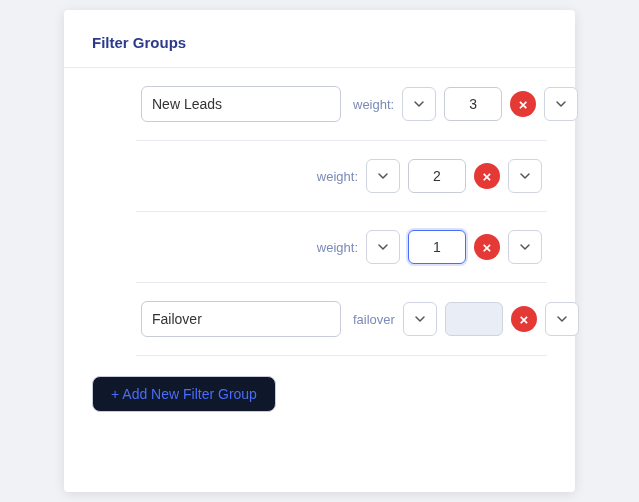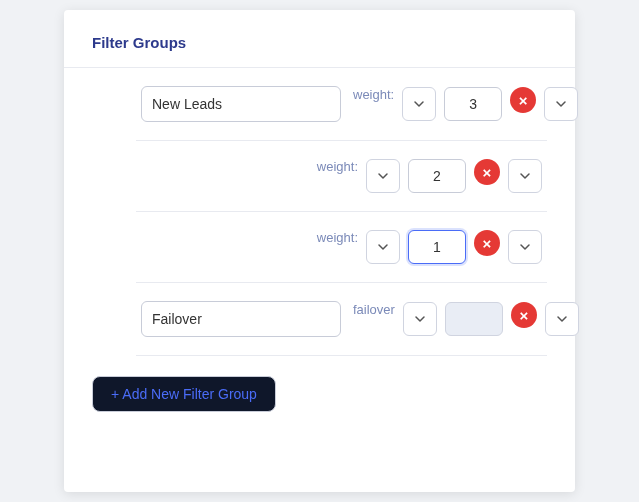--- a/index.html
+++ b/index.html
@@ -43,20 +43,21 @@
       height: 36px;
       border: 1px solid #c8ccd8;
       border-radius: 6px;
       padding: 0 10px;
       font-size: 14px;
       color: #333;
       outline: none;
     }
     .filter-controls {
       display: flex;
+      align-items: center;
       gap: 8px;
       margin-left: auto;
     }
     .weight-label {
       font-size: 13px;
       color: #7b8ab8;
       font-weight: 500;
     }
     .dropdown-btn {
       display: flex;

